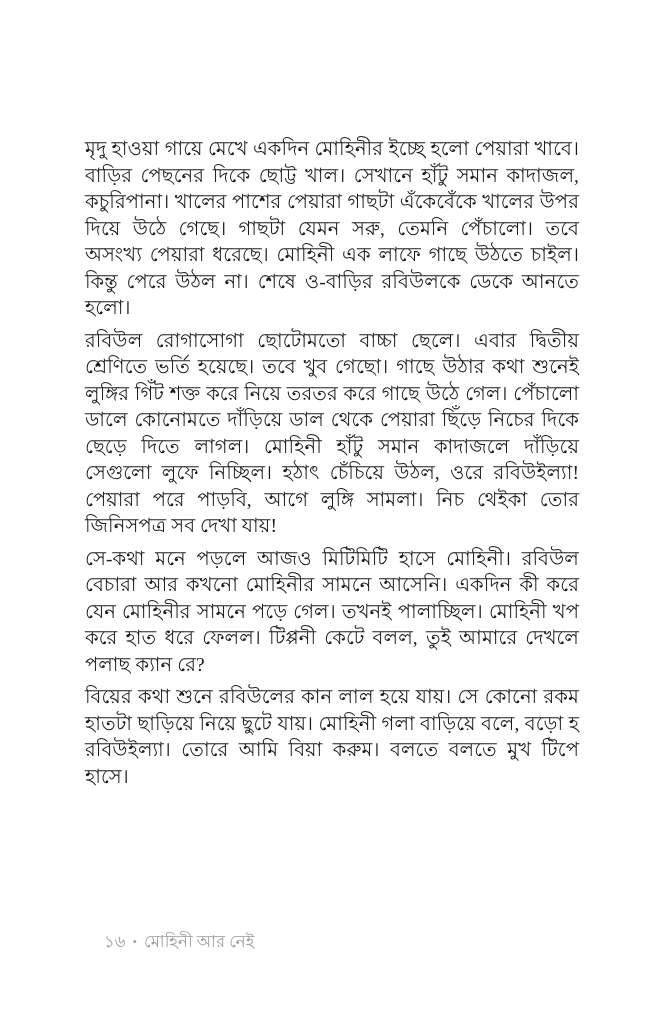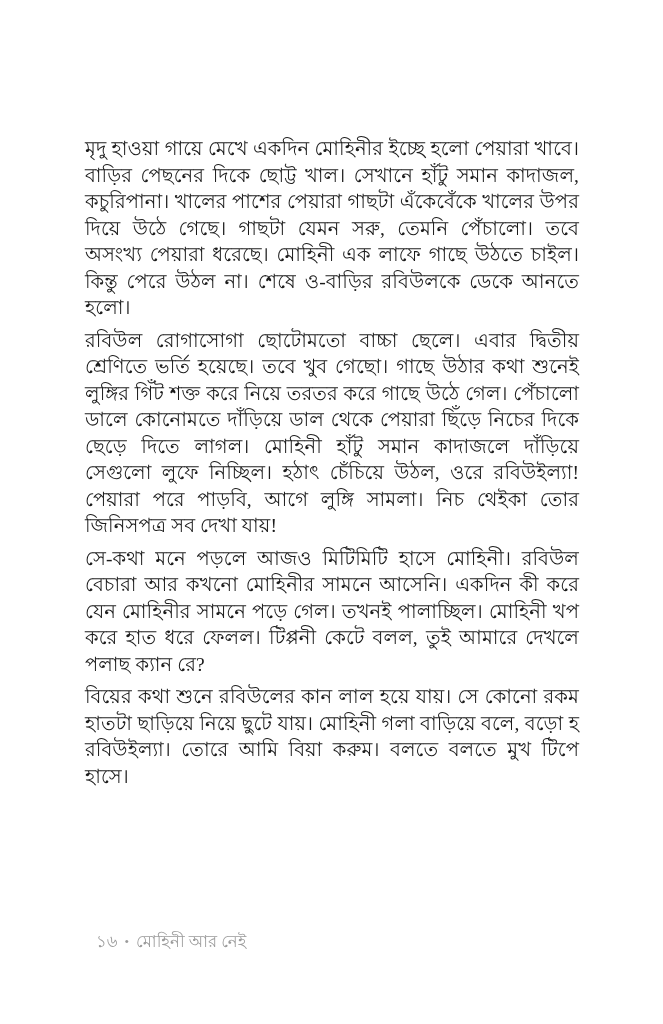--- a/index.html
+++ b/index.html
@@ -26,21 +26,21 @@
     margin: 0 0 6px 0;
     font-size: 19.5px;
     line-height: 26.5px;
     text-align: justify;
     text-justify: inter-word;
     color: #1b1b1b;
     letter-spacing: 0.1px;
   }
   .footer {
     position: absolute;
-    left: 96px;
+    left: 104px;
     top: 931px;
     font-size: 16.5px;
     line-height: 22px;
     color: #9b9b9b;
     display: flex;
     align-items: flex-end;
     gap: 7px;
     white-space: nowrap;
   }
   .footer .bullet {

